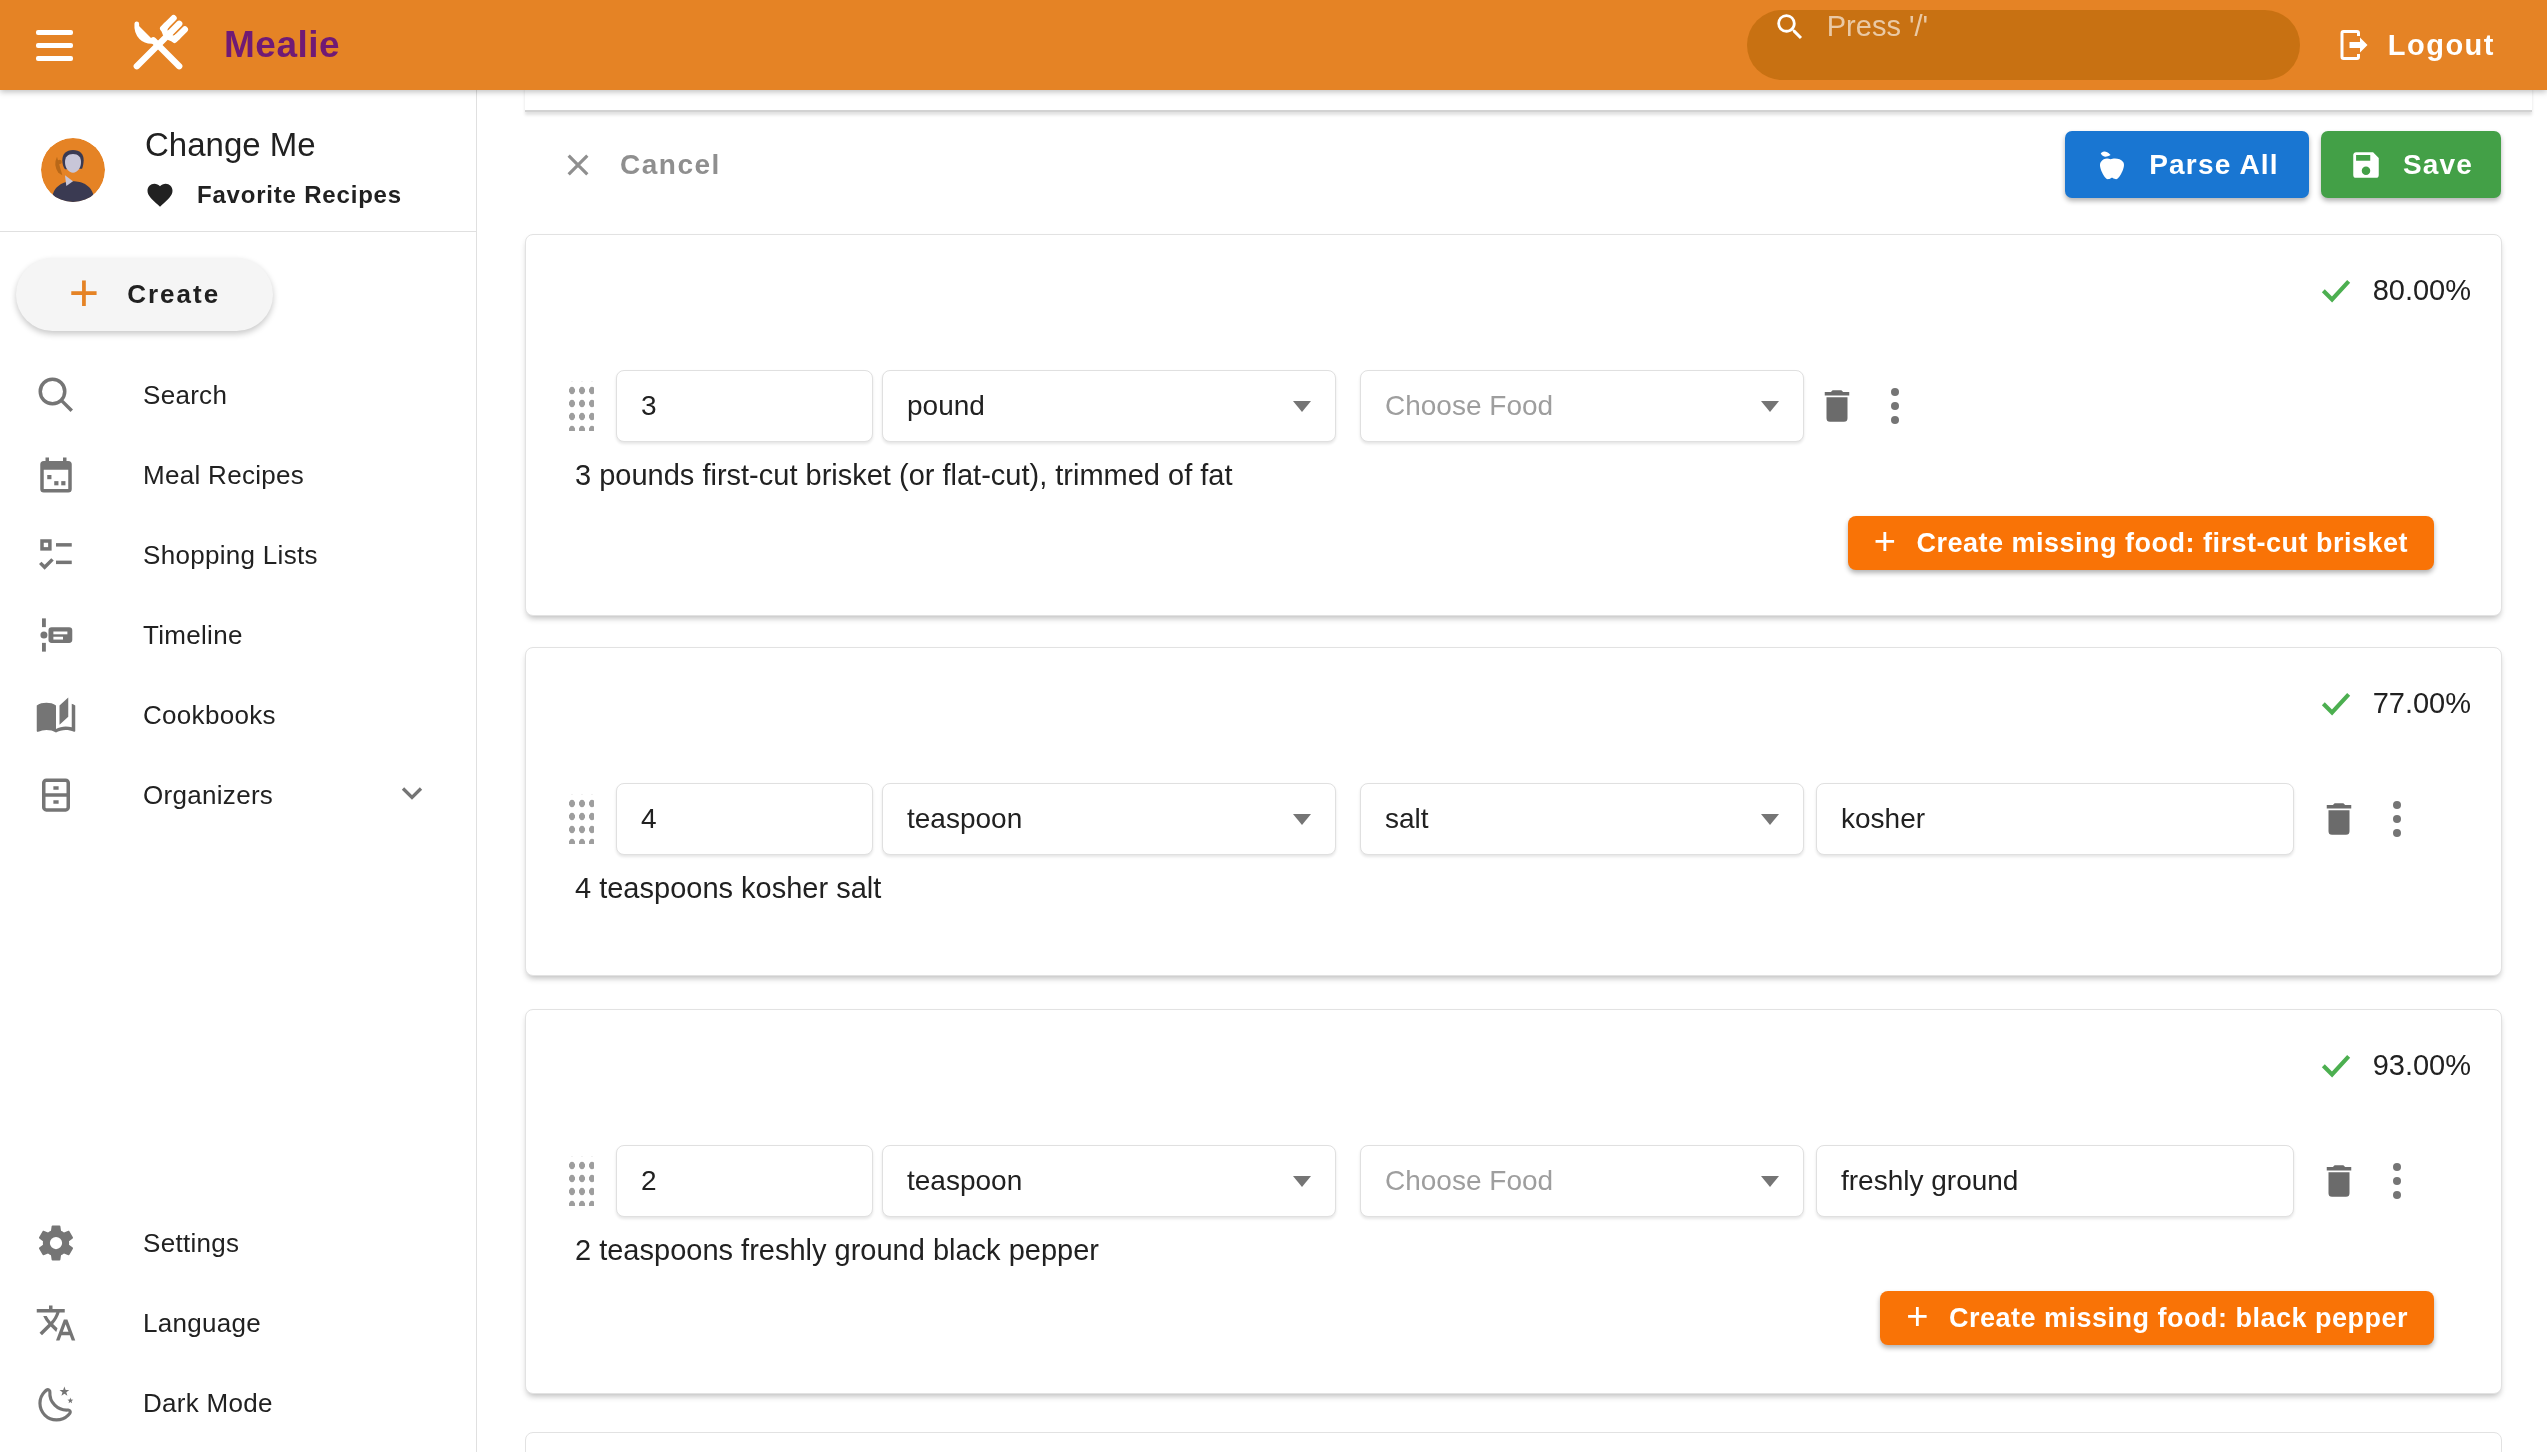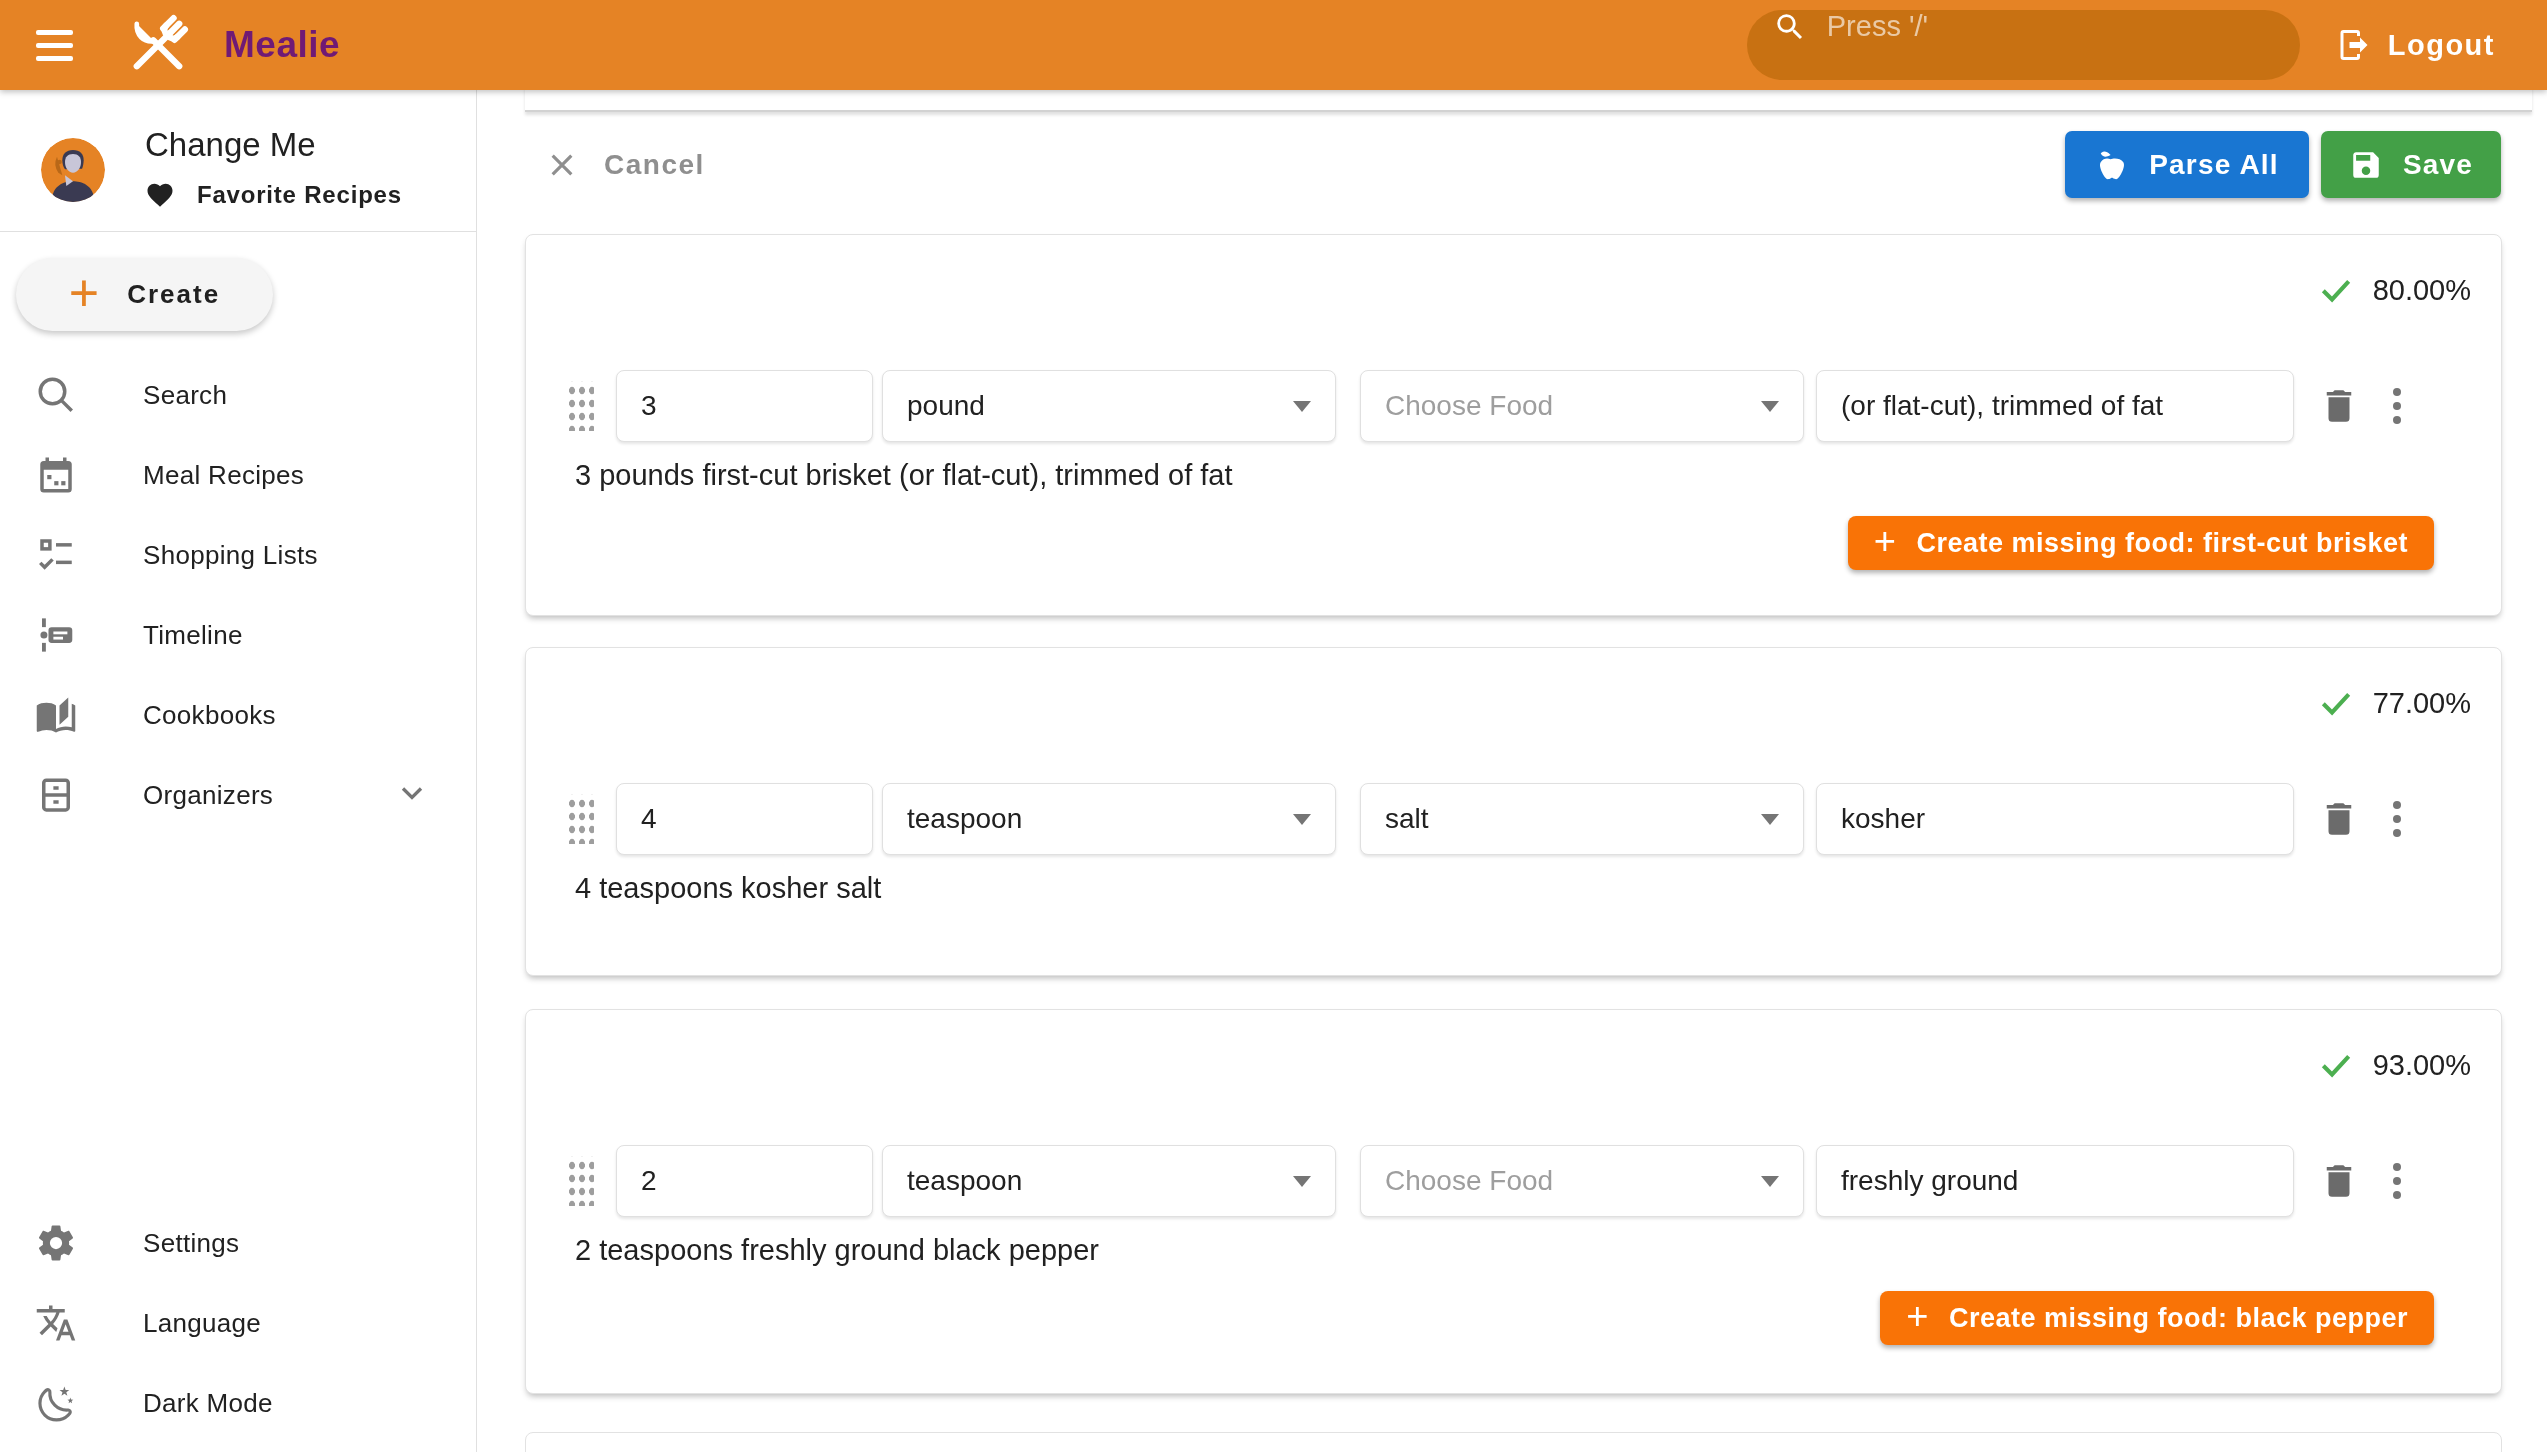--- a/index.html
+++ b/index.html
@@ -46,21 +46,21 @@
   .nav-label { font-size:26px; color:#212121; margin-left:66px; letter-spacing:0.3px; }
   .nav-chevron { margin-left:auto; margin-right:46px; }
   .nav-chevron svg { width:36px; height:36px; }
   .sidebar-bottom { position:absolute; left:0; bottom:10px; width:100%; }
 
   
   .content { position:absolute; left:478px; top:90px; width:2070px; height:1363px;
     background:#fff; overflow:hidden; }
   .scrolled-card-edge { position:absolute; left:47px; right:16px; top:-12px; height:34px;
     background:#fff; border-bottom:2px solid #D2D2D2; box-shadow:0 3px 3px rgba(0,0,0,.12); }
-  .toolbar { position:absolute; left:39px; right:47px; top:41px; height:67px;
+  .toolbar { position:absolute; left:55px; right:47px; top:41px; height:67px;
     display:flex; }
   .cancel-btn { display:flex; align-items:center; gap:26px; margin-left:29px;
     color:#8F8F8F; font-size:28px; font-weight:bold; letter-spacing:1.5px; cursor:pointer; }
   .cancel-btn svg { width:32px; height:32px; }
   .btn { height:67px; border:none; border-radius:7px; display:flex; align-items:center;
     justify-content:center; gap:20px; color:#fff; font-size:28px; font-weight:bold;
     letter-spacing:1.2px; cursor:pointer; box-shadow:0 3px 5px rgba(0,0,0,.3);
     font-family:"Liberation Sans", sans-serif; }
   .btn svg { width:34px; height:34px; }
   .parse-all { margin-left:auto; width:244px; background:#1976D2; }
@@ -304,23 +304,20 @@
         <input readonly="" value="3" style="">
       </div>
       <div class="field f-unit">
         <span class="select-value">pound</span>
         <span class="menu-down"></span>
       </div>
       <div class="field f-food">
         <span class="select-value placeholder">Choose Food</span>
         <span class="menu-down"></span>
       </div>
-      <div class="field f-note">
-        <input readonly="" value="(or flat-cut), trimmed of fat" style="">
-      </div>
       <div class="trash-btn">
         <svg viewBox="0 0 24 24">
           <path fill="#6B6B6B" d="M19,4H15.5L14.5,3H9.5L8.5,4H5V6H19M6,19A2,2 0 0,0 8,21H16A2,2 0 0,0 18,19V7H6V19Z"></path>
         </svg>
       </div>
       <div class="kebab-btn">
           <i></i>
           <i></i>
           <i></i>
         </div>

